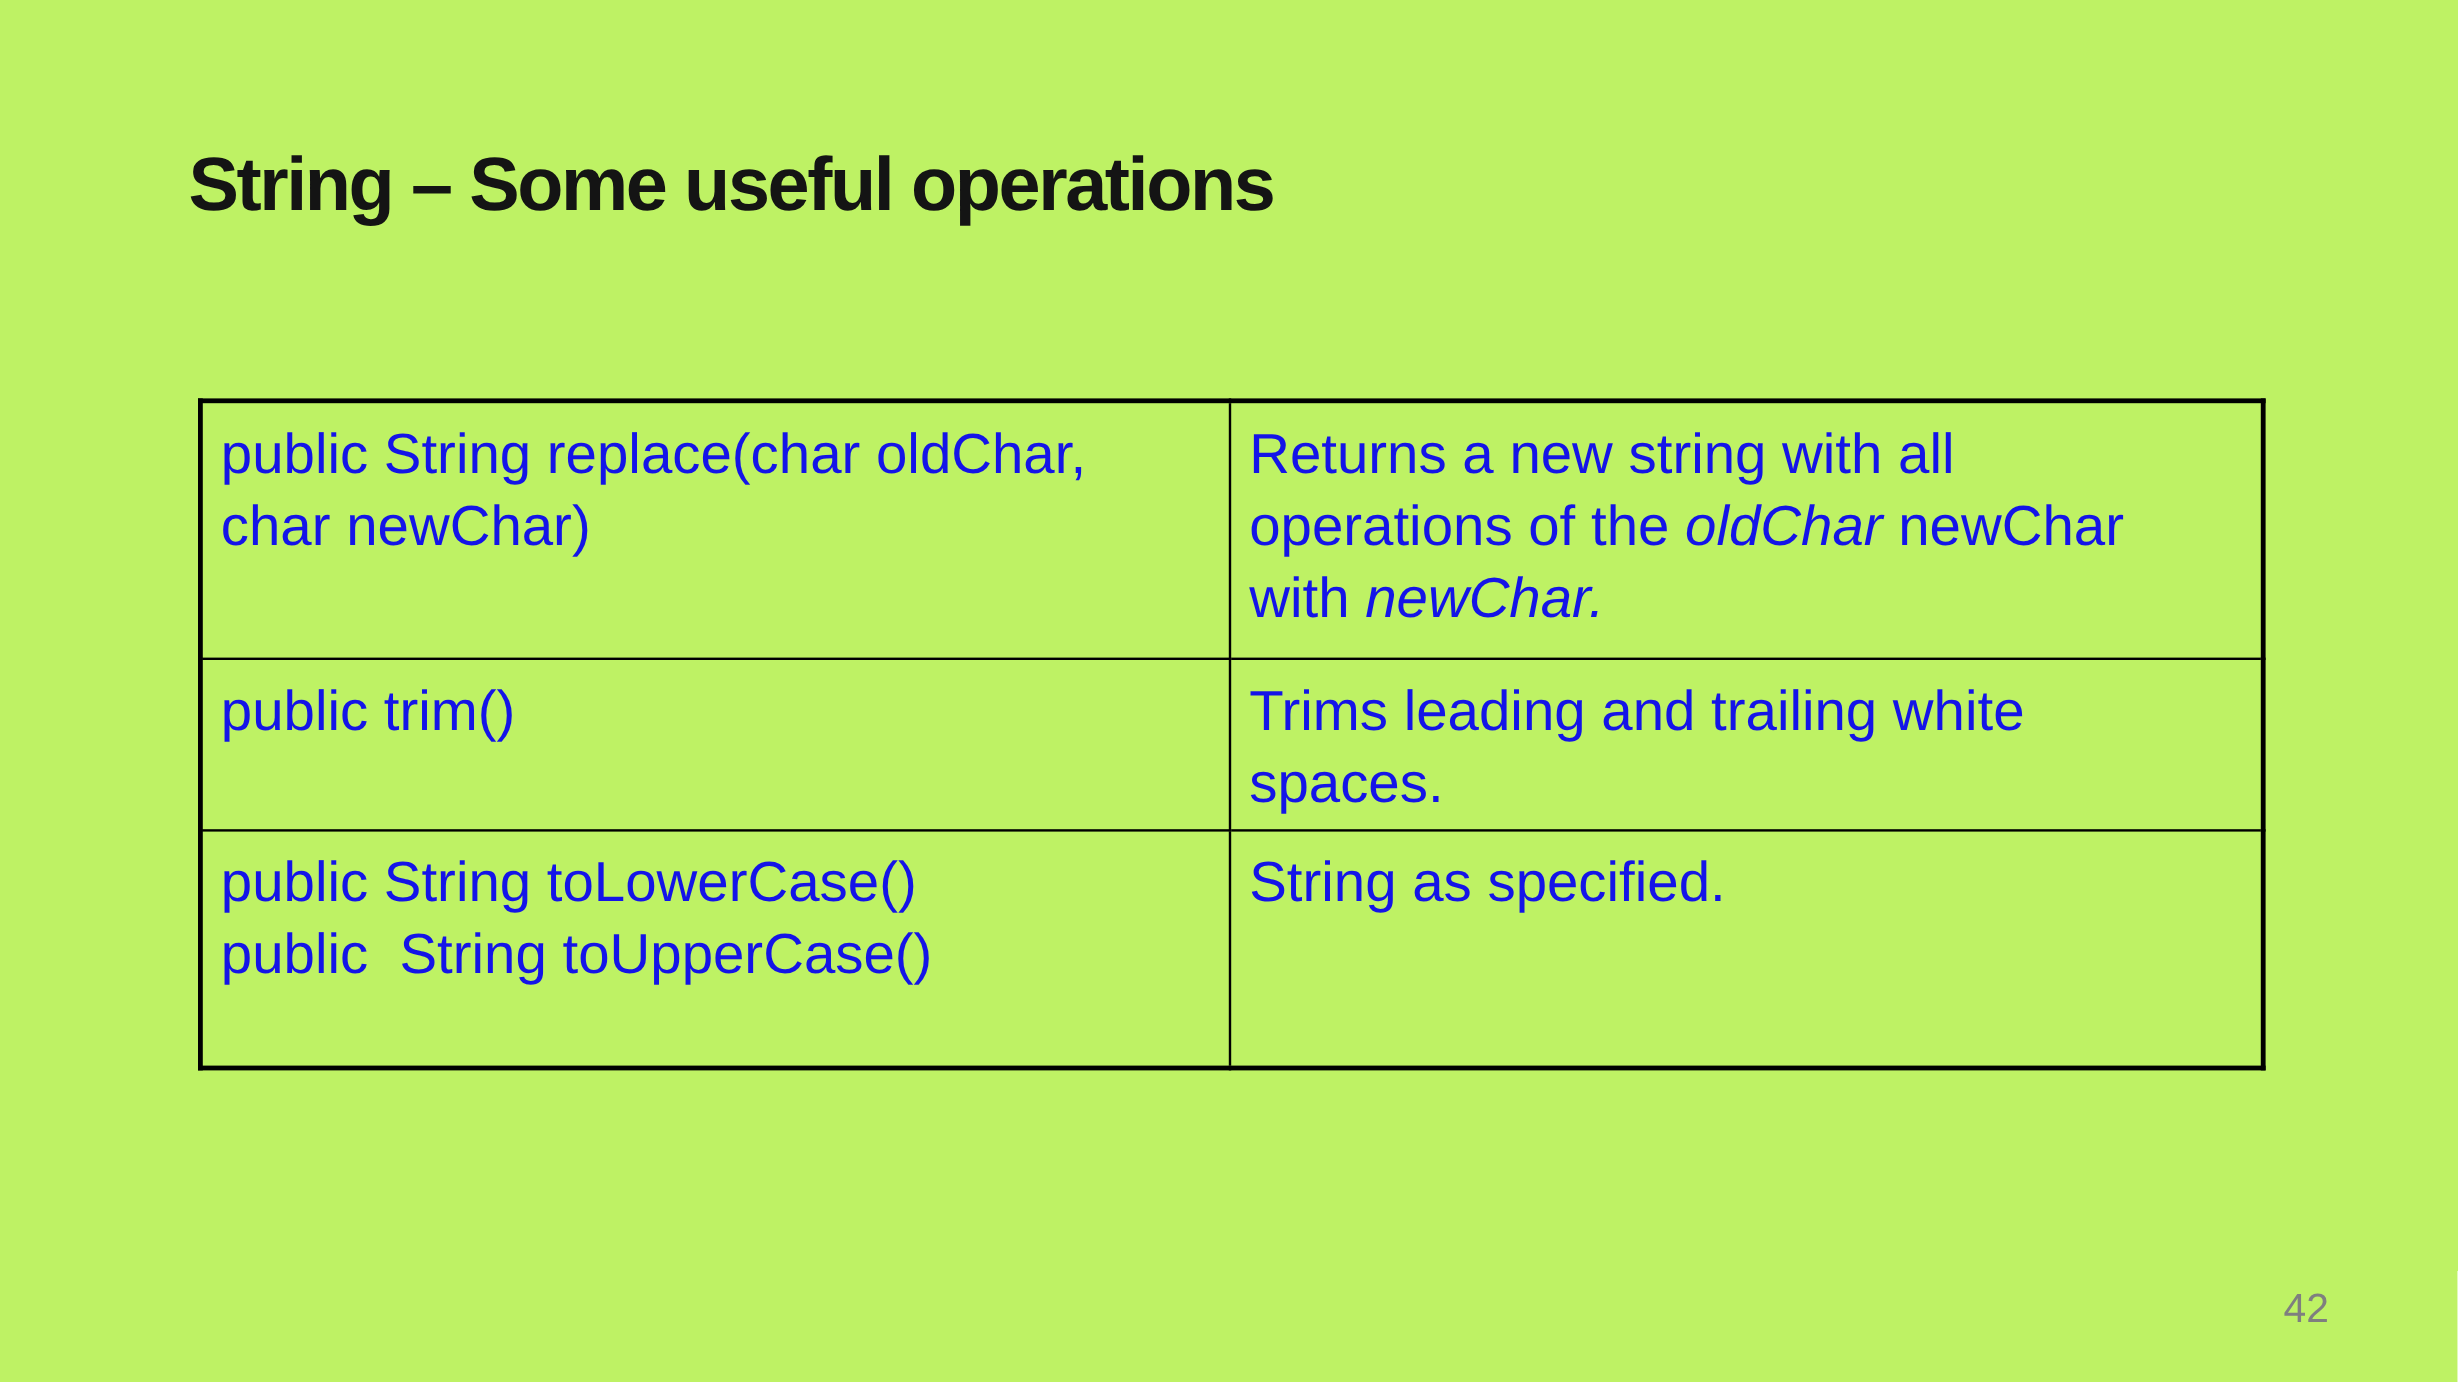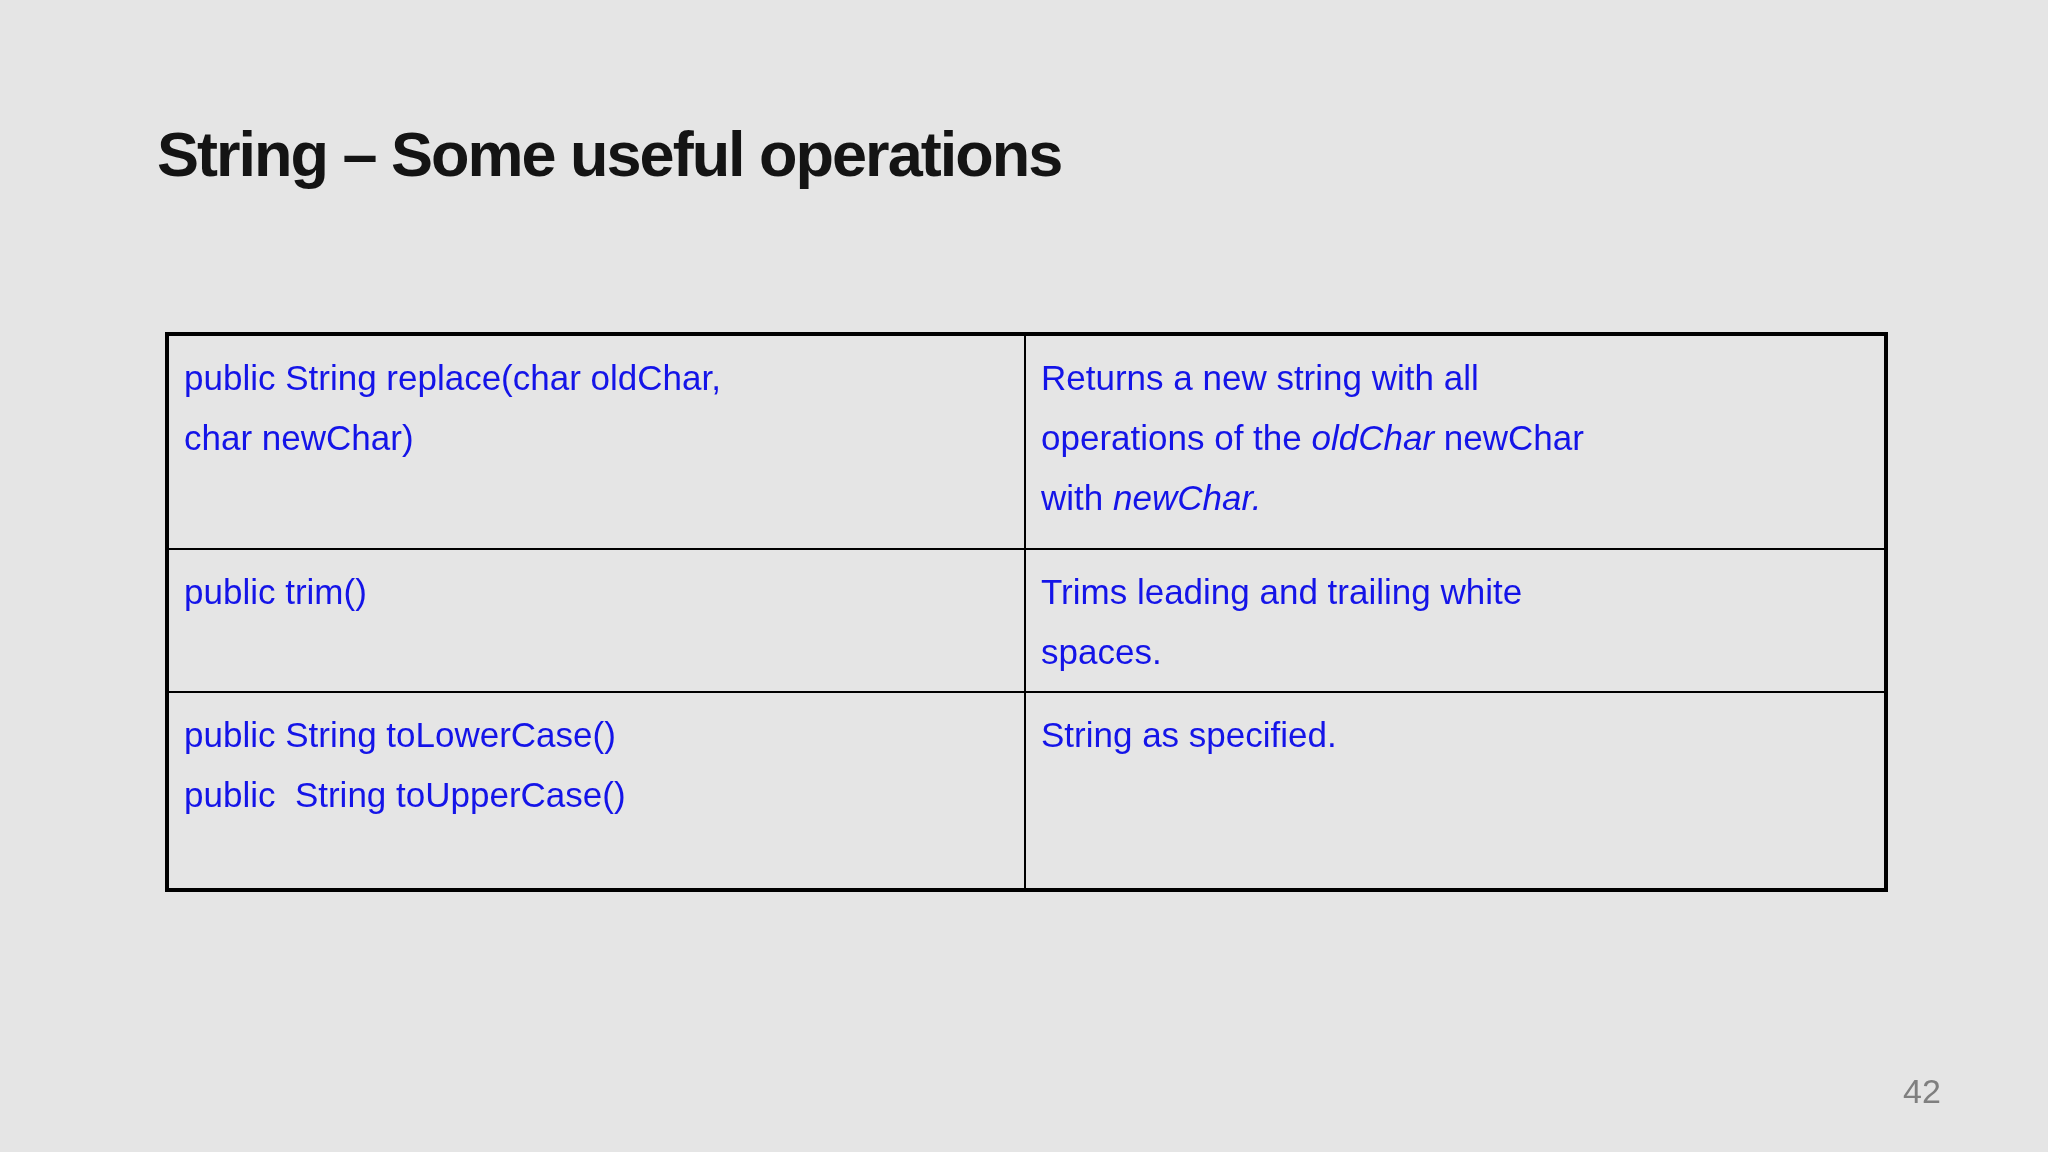--- a/index.html
+++ b/index.html
@@ -3,21 +3,21 @@
 <meta charset="utf-8">
 <style>
   * { margin: 0; padding: 0; box-sizing: border-box; }
   html, body {
     width: 2048px; height: 1152px;
     background: #ffffff;
     font-family: "Liberation Sans", sans-serif;
     overflow: hidden;
     position: relative;
   }
-  .slide { position: absolute; inset: 0; background: #e5e5e5; text-decoration: underline; }
+  .slide { position: absolute; inset: 0; background: #bef264; text-decoration: underline; }
 
   .slide-title {
     position: absolute;
     left: 157px; top: 118px;
     font-size: 63px;
     font-weight: 600;
     color: #141414;
     letter-spacing: -2px;
     white-space: pre;
   }
@@ -28,21 +28,21 @@
     width: 1719px; height: 560px;
     border-collapse: collapse;
     table-layout: fixed;
     border: 4px solid #000000;
   }
   .ops-table td {
     border: 2px solid #000000;
     vertical-align: top;
     padding: 12px 16px 0 15px;
     color: #1414e8;
-    font-size: 35px;
+    font-size: 47px;
     line-height: 60px;
   }
   .col-left  { width: 858px; }
   .col-right { width: 861px; }
   .row-1 { height: 201px; }
   .row-2 { height: 134px; }
   .row-3 { height: 185px; }
 
   .cell-line { white-space: pre; }
   .para-gap { }

